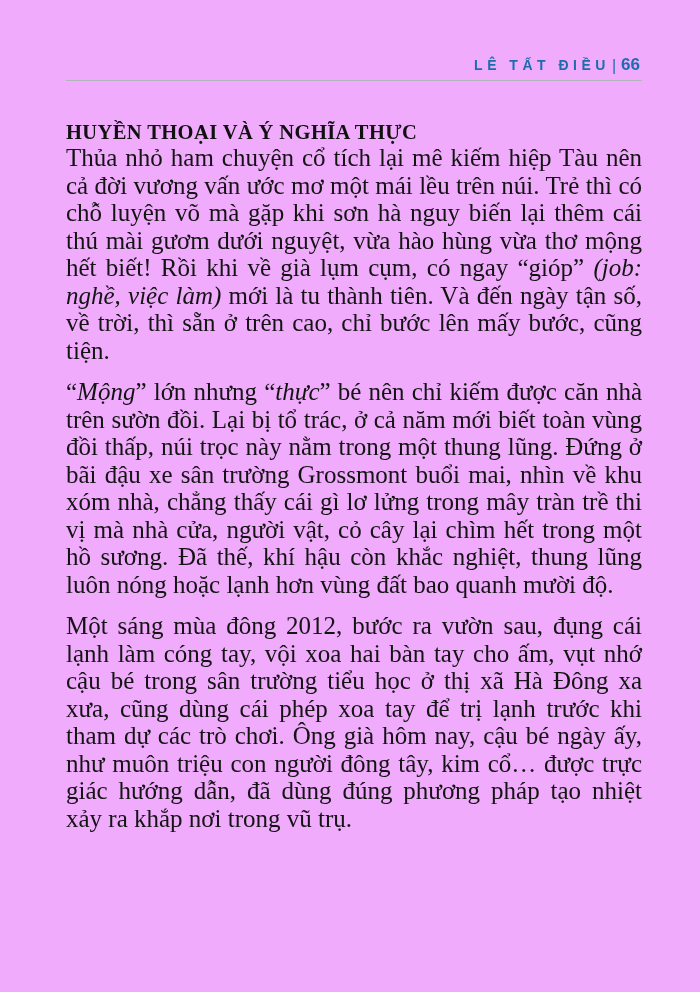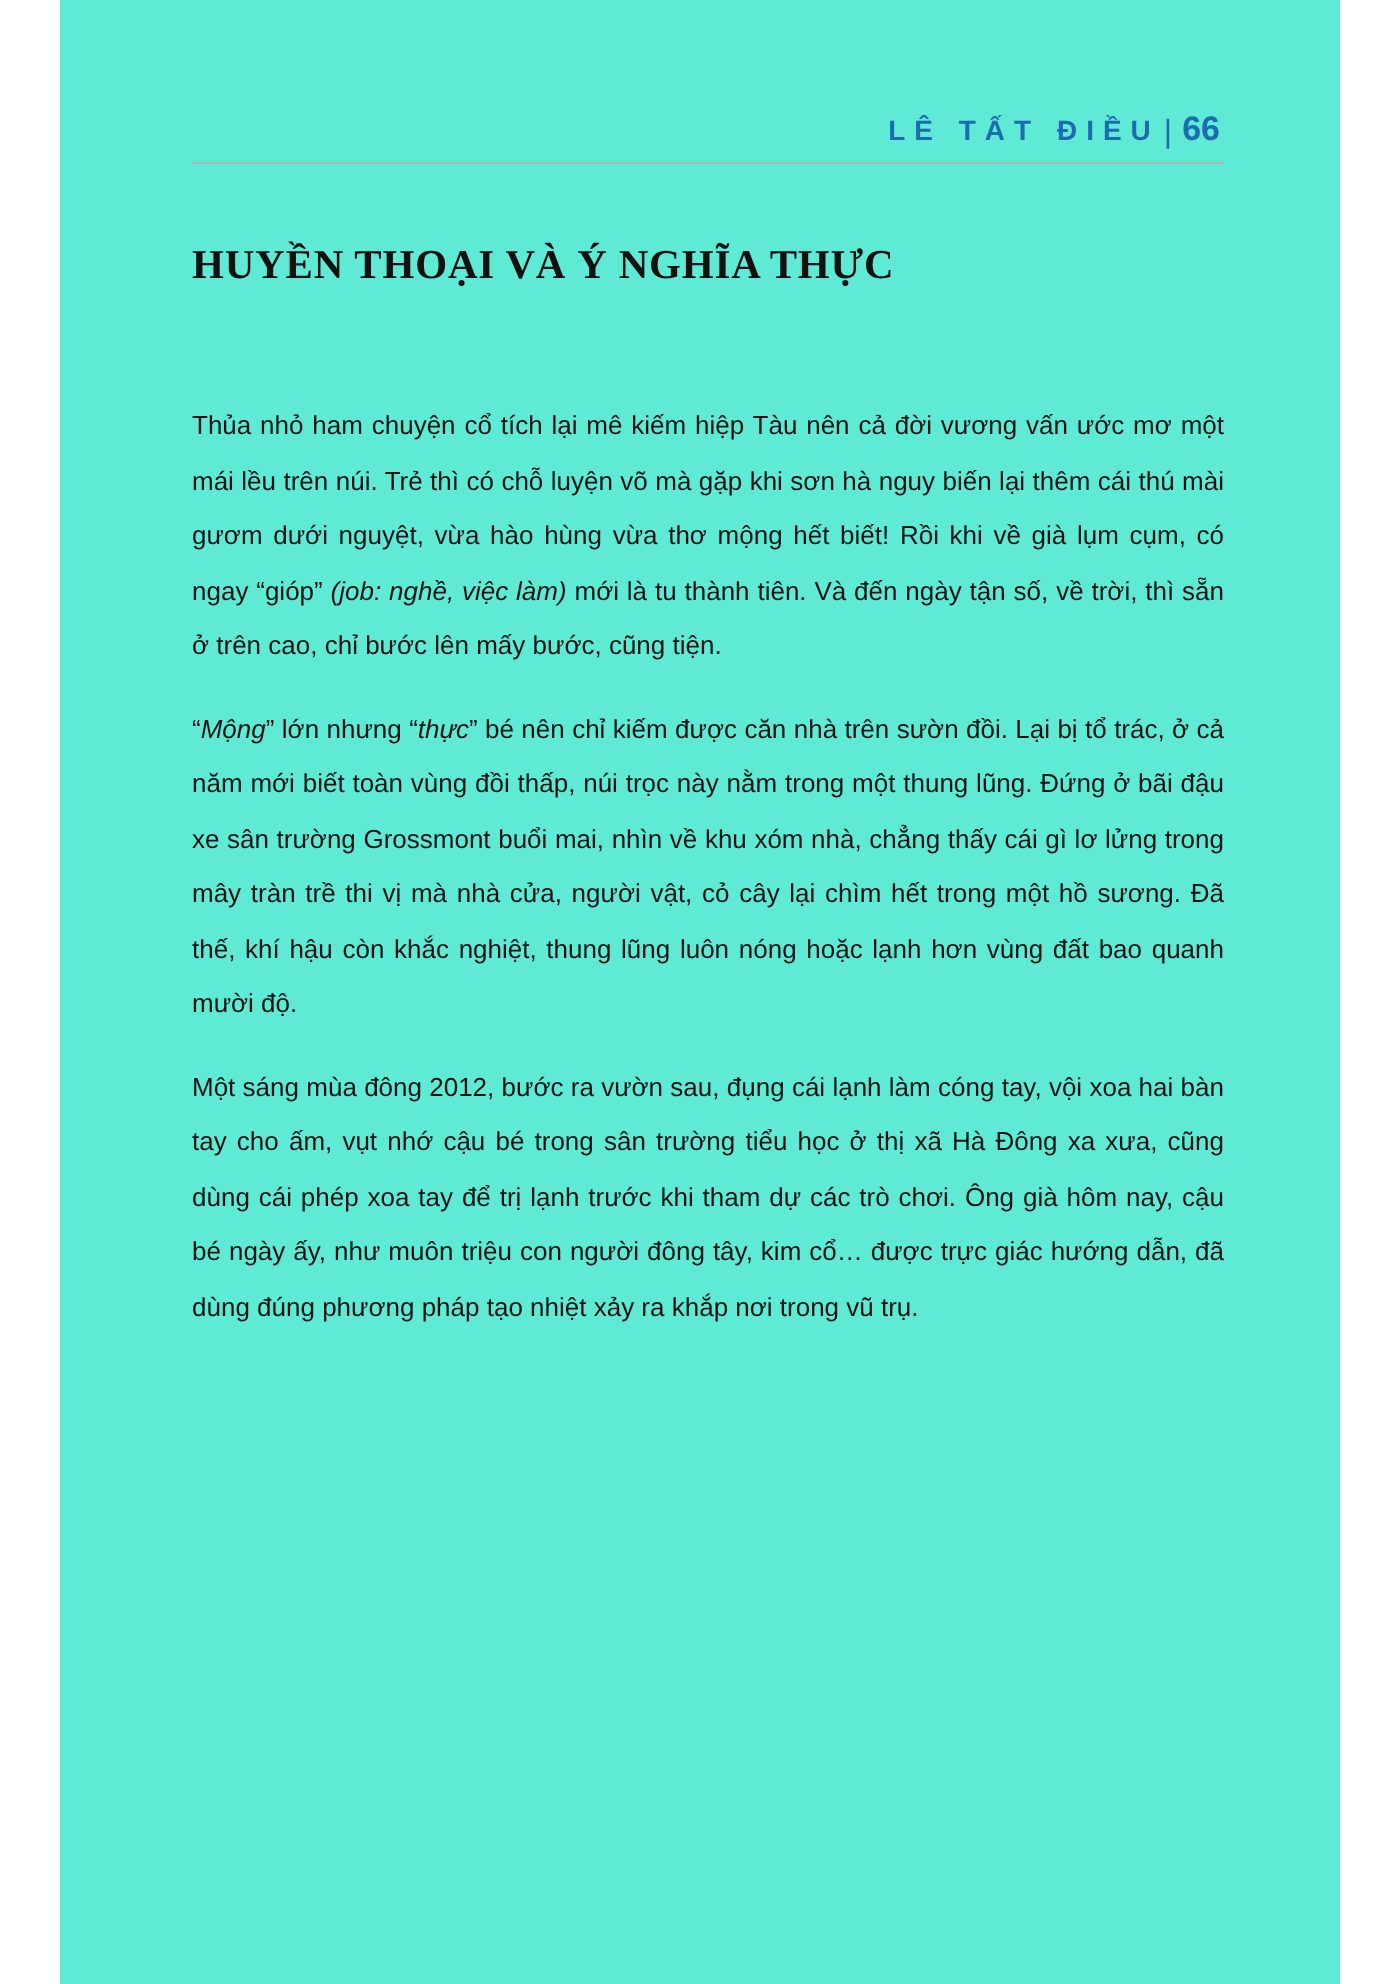--- a/index.html
+++ b/index.html
@@ -2,24 +2,24 @@
 <html lang="vi"><head>
 <meta charset="utf-8">
 <style>
   html, body {
     margin: 0;
     padding: 0;
     background: #ffffff;
   }
   .page {
     position: relative;
-    width: 640px;
+    width: 700px;
     height: 992px;
     margin: 0 auto;
-    background: #5eead4;
+    background: #f0abfc;
     box-sizing: border-box;
     padding: 56px 58px 0 66px;
     overflow: hidden;
   }
   
   .running-header {
     text-align: right;
     font-family: "Liberation Sans", "DejaVu Sans", sans-serif;
     color: #1e6cb0;
     white-space: nowrap;
@@ -58,23 +58,22 @@
     font-weight: bold;
     font-size: 20.5px;
     letter-spacing: 0.4px;
     margin: 0;
   }
   .title-line.second {
     margin-top: 40px;
   }
   
   .body-text {
-    margin-top: 54px;
-    font-family: Liberation Sans, sans-serif;
-    font-size: 13px;
+    font-family: Liberation Serif, serif;
+    font-size: 25px;
     line-height: 27.5px;
     color: #141414;
     text-align: justify;
   }
   .body-text p {
     margin: 0 0 14px 0;
   }
   .it {
     font-style: italic;
   }

